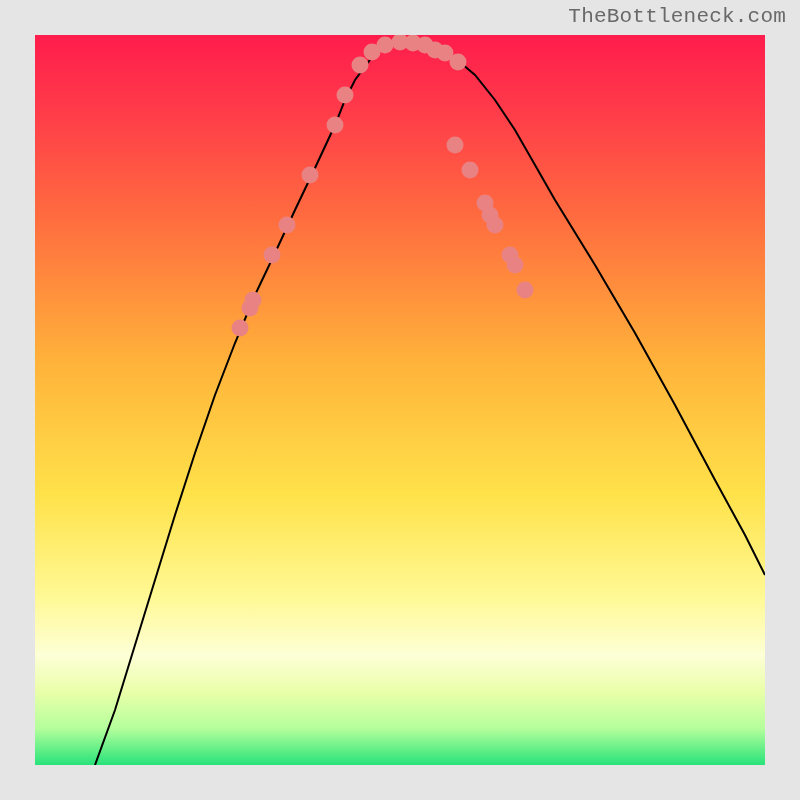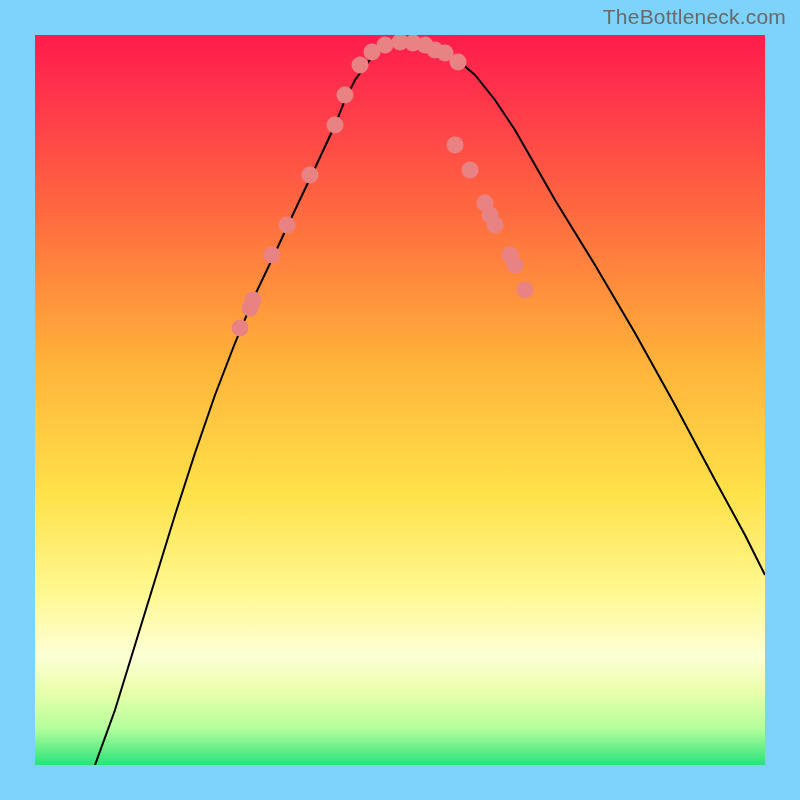--- a/index.html
+++ b/index.html
@@ -7,21 +7,22 @@
     padding: 0;
     width: 800px;
     height: 800px;
     background: #000;
     overflow: hidden;
     font-family: Arial, Helvetica, sans-serif;
   }
   .frame {
     position: absolute;
     inset: 0;
-    background: #7dd3fc;
+    background: #e5e5e5;
+    font-family: Liberation Mono, monospace;
   }
   .plot {
     position: absolute;
     left: 35px;
     top: 35px;
     width: 730px;
     height: 730px;
     overflow: hidden;
   }
   .gradient {

